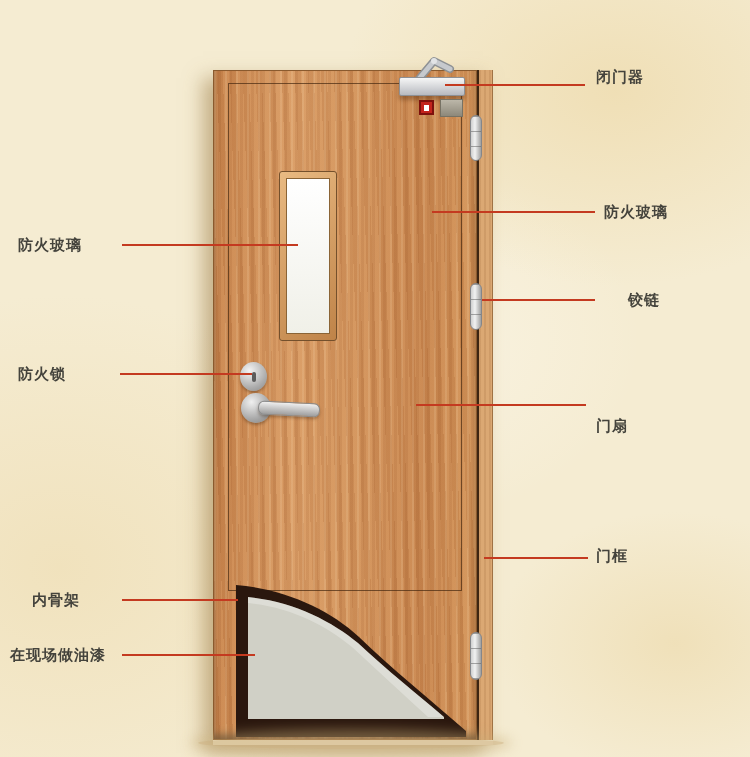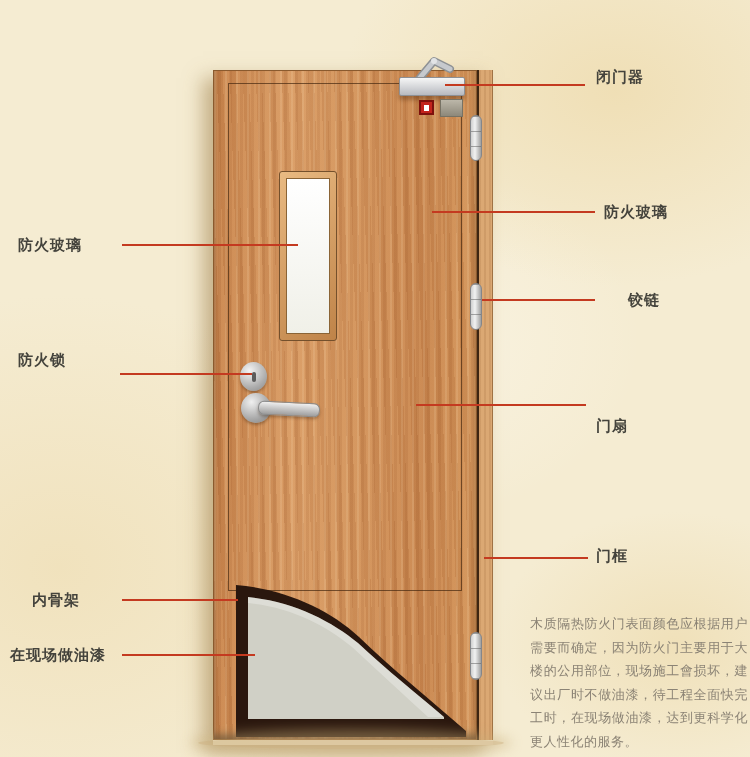--- a/index.html
+++ b/index.html
@@ -175,25 +175,24 @@
   <div class="lead" style="left:122px;top:599px;width:116px;"></div>
   <div class="lead" style="left:122px;top:654px;width:133px;"></div>
 
   <div class="lead" style="left:445px;top:84px;width:140px;"></div>
   <div class="lead" style="left:432px;top:211px;width:163px;"></div>
   <div class="lead" style="left:478px;top:299px;width:117px;"></div>
   <div class="lead" style="left:416px;top:404px;width:170px;"></div>
   <div class="lead" style="left:484px;top:557px;width:104px;"></div>
 
   <div class="lbl right-edge" style="left:18px;top:237px;width:100px;">防火玻璃</div>
-  <div class="lbl right-edge" style="left:18px;top:352px;width:100px;">防火锁</div>
+  <div class="lbl right-edge" style="left:18px;top:366px;width:100px;">防火锁</div>
   <div class="lbl right-edge" style="left:32px;top:592px;width:100px;">内骨架</div>
   <div class="lbl right-edge" style="left:10px;top:647px;width:108px;">在现场做油漆</div>
 
   <div class="lbl" style="left:596px;top:69px;">闭门器</div>
   <div class="lbl" style="left:604px;top:204px;">防火玻璃</div>
   <div class="lbl" style="left:628px;top:292px;">铰链</div>
   <div class="lbl" style="left:596px;top:418px;">门扇</div>
   <div class="lbl" style="left:596px;top:550px;font-family:Liberation Mono, monospace;">门框</div>
 
-  <div class="desc">木质隔热防火门表面颜色应根据用户需要而确定，因为防火门主要用于大楼的公用部位，现场施工會损坏，建议出厂时不做油漆，待工程全面快完工时，在现场做油漆，达到更科学化更人性化的服务。</div>
 
 </div>
 
 </body></html>

